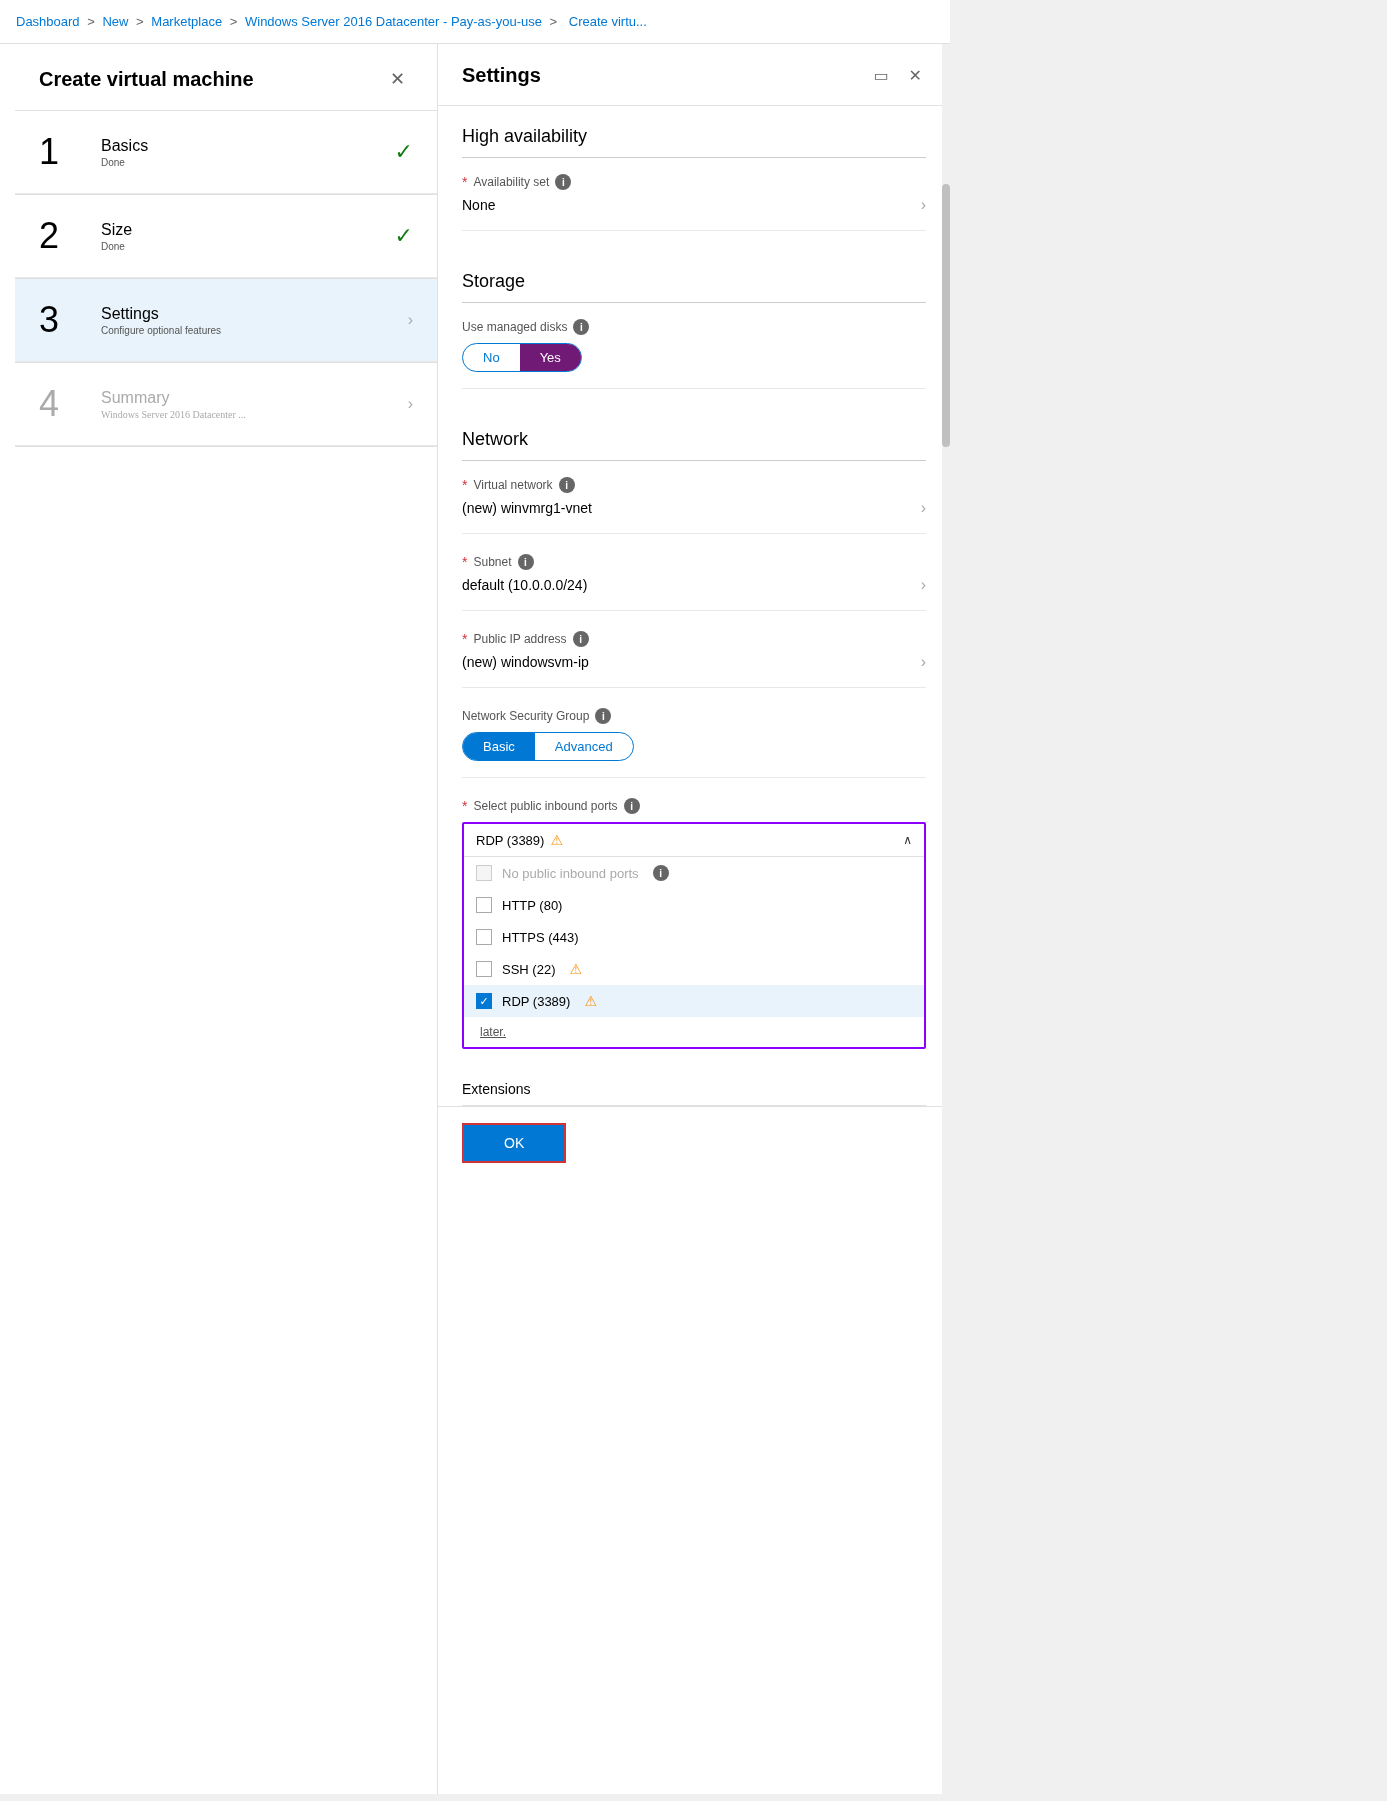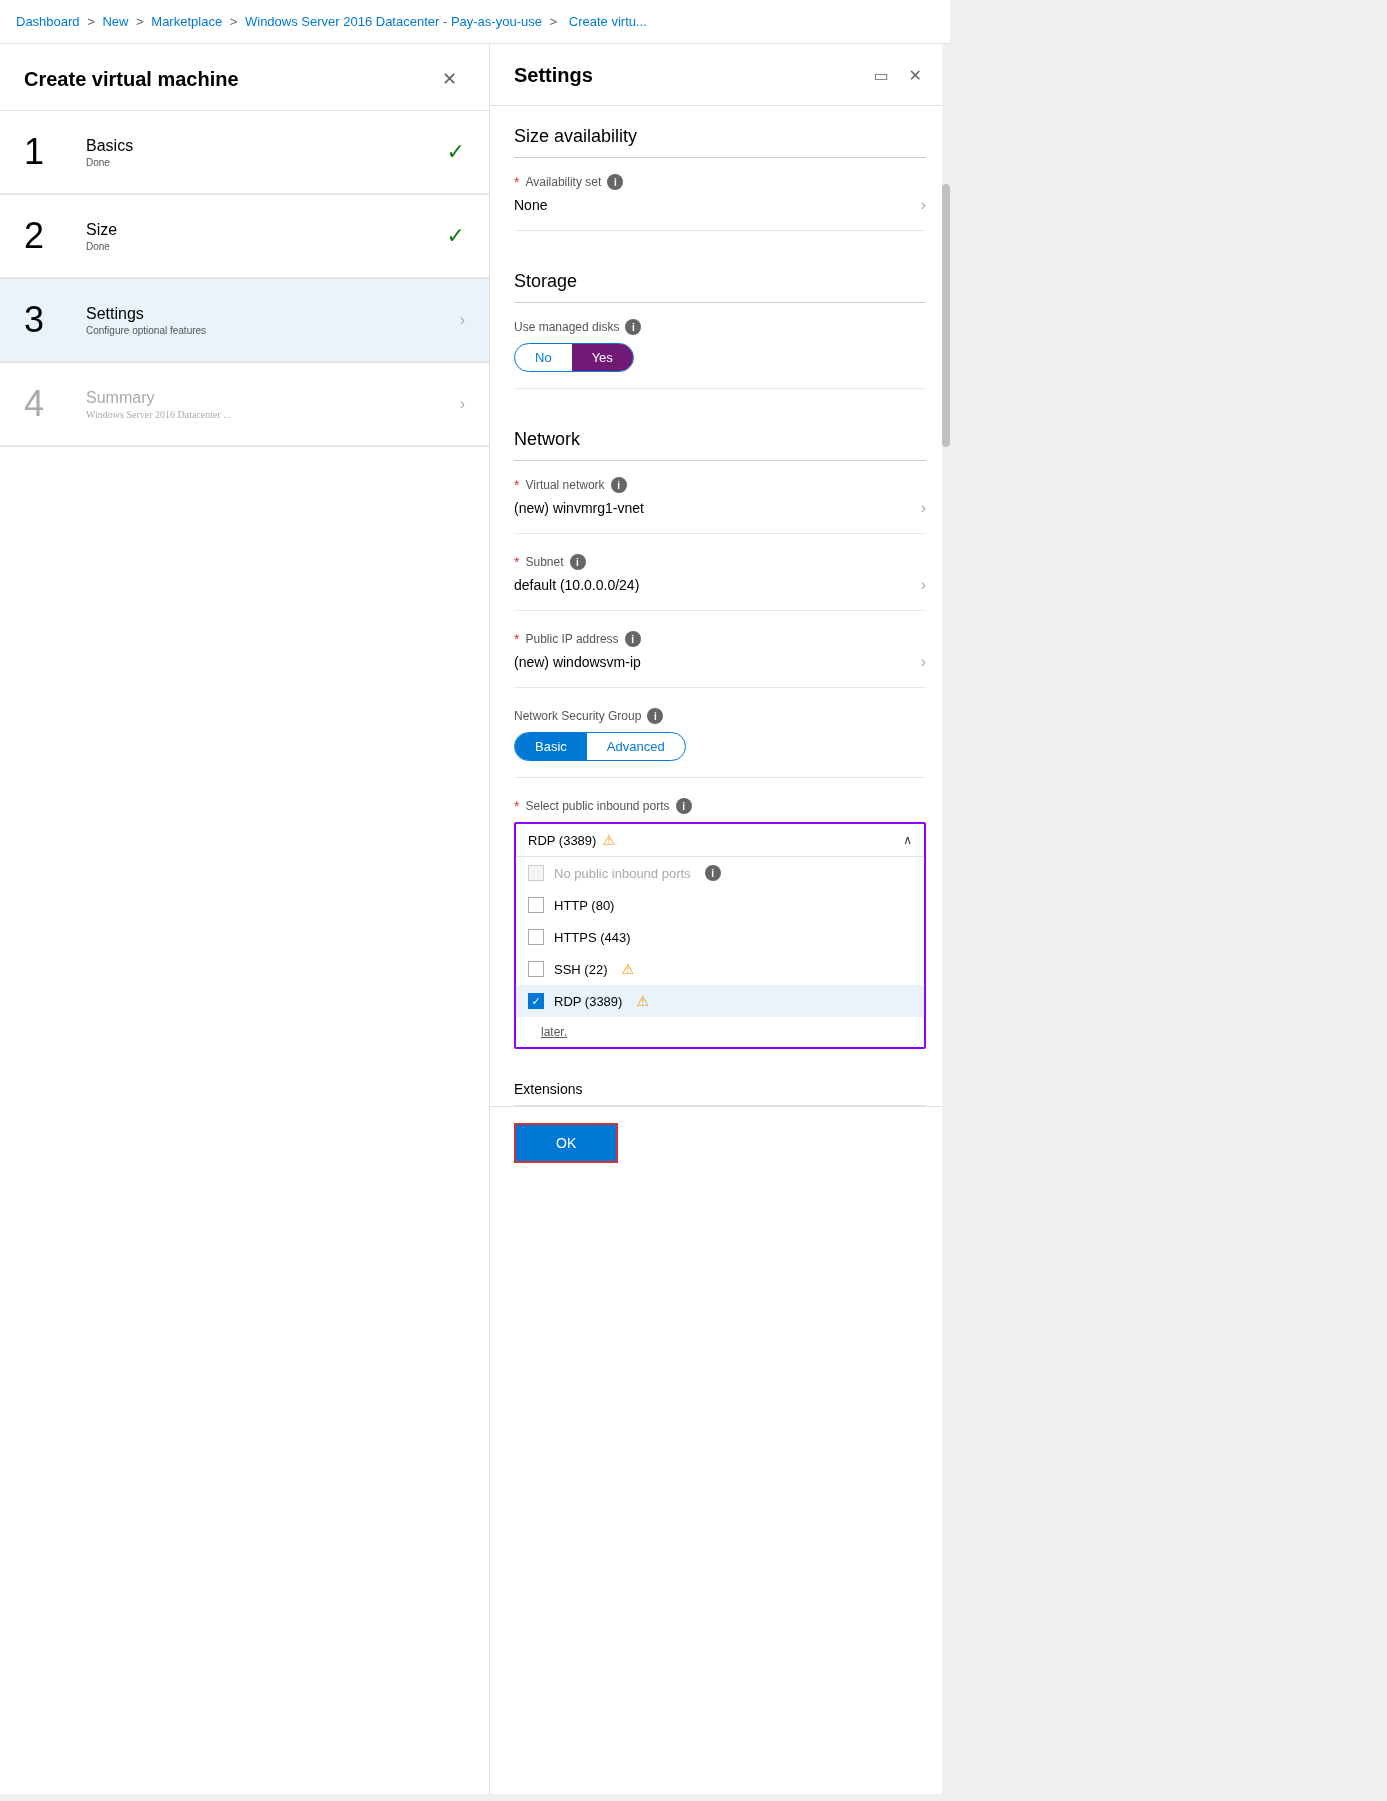--- a/index.html
+++ b/index.html
@@ -23,24 +23,25 @@
     .breadcrumb span { color: #666; margin: 0 4px; }
 
     .main-container {
       display: flex;
       height: 1750px;
       background: white;
     }
 
     
     .left-panel {
-      width: 490px;
+      width: 438px;
       border-right: 1px solid #e0e0e0;
       background: white;
       flex-shrink: 0;
+      padding-left: 15px;
     }
 
     .left-panel-header {
       display: flex;
       justify-content: space-between;
       align-items: center;
       padding: 20px 24px 16px;
       border-bottom: 1px solid #e0e0e0;
     }
 
@@ -348,21 +349,21 @@
       color: white;
       font-size: 11px;
     }
 
     .checkbox.disabled {
       border-color: #ccc;
       background: #f5f5f5;
     }
 
     .dropdown-hint {
-      padding: 8px 25px;
+      padding: 8px 16px;
       font-size: 12px;
       color: #555;
       text-decoration: underline;
     }
 
     
     .select-ports-label {
       font-size: 12px;
       color: #555;
       margin-top: 16px;
@@ -495,21 +496,21 @@
     <div class="right-panel-header">
       <span class="right-panel-title">Settings</span>
       <div class="panel-controls">
         <button class="panel-control-btn">▭</button>
         <button class="panel-control-btn">✕</button>
       </div>
     </div>
 
     <div class="settings-content">
 
-      <div class="section-title">Size availability</div>
+      <div class="section-title">High availability</div>
 
       <div class="field-row">
         <div class="field-label">
           <span class="required-star">*</span>
           <span>Availability set</span>
           <span class="info-icon">i</span>
         </div>
         <div class="field-value-row">
           <span class="field-value">None</span>
           <span class="field-chevron">›</span>

